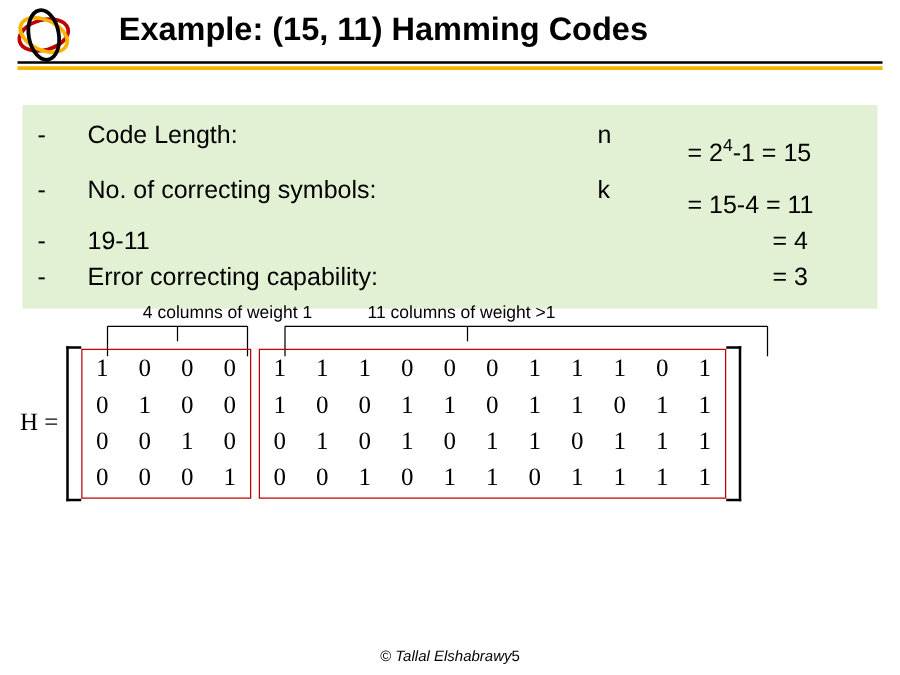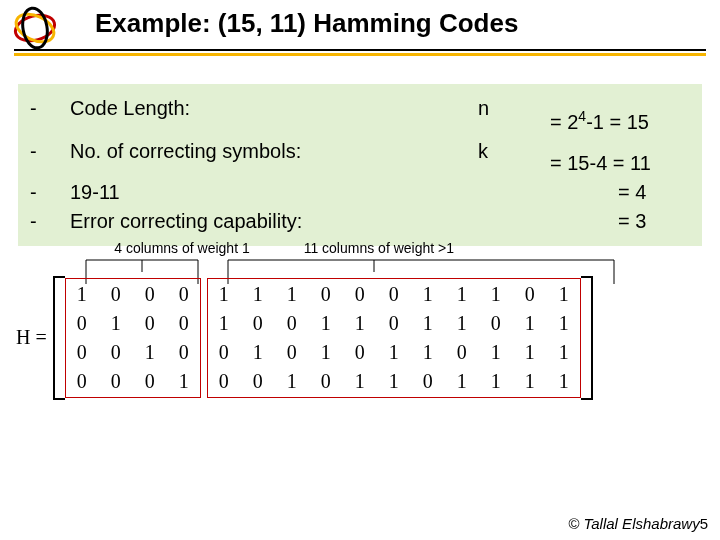--- a/index.html
+++ b/index.html
@@ -103,22 +103,22 @@
     gap: 6px;
   }
   .group-box + .group-box { margin-left: 6px; }
 
   .footer {
     position: absolute;
     bottom: 8px;
     left: 12px;
     right: 12px;
     display: flex;
-    justify-content: flex-end;
-    font-size: 15px;
+    justify-content: center;
+    font-size: 12px;
     font-style: italic;
   }
   .footer .pg { font-style: normal; }
 
   sub { font-size: 0.7em; }
   sup { font-size: 0.7em; }
 </style>
 </head>
 <body>
 
@@ -162,21 +162,21 @@
         <div>-</div>
         <div>Error correcting capability:</div>
         <div><span>= 3</span></div>
       </div>
     </div>
   </div>
 
   <div class="matrix-area">
 
     <div style="position:absolute; left:58px; top:-6px; width:140px; text-align:center; font-size:14px;margin-left:40px;">4 columns of weight 1</div>
-    <div style="position:absolute; left:280px; top:-6px; width:160px; text-align:right; font-size:14px;">11 columns of weight &gt;1</div>
+    <div style="position:absolute; left:280px; top:-6px; width:160px; text-align:left; font-size:14px;">11 columns of weight &gt;1</div>
     <svg style="position:absolute; left:0; top:0;" width="700" height="60">
       <path d="M128 26 V14 M128 14 H72 M72 14 V38 M128 14 H184 M184 14 V38" stroke="#000" fill="none" stroke-width="1"></path>
       <path d="M360 26 V14 M360 14 H214 M214 14 V38 M360 14 H600 M600 14 V38" stroke="#000" fill="none" stroke-width="1"></path>
     </svg>
 
     <div class="matrix">
       <div class="label">H =</div>
       <div class="bracket left"></div>
       <div style="display:flex; align-items:center;">
         <div class="group-box" id="group1">

